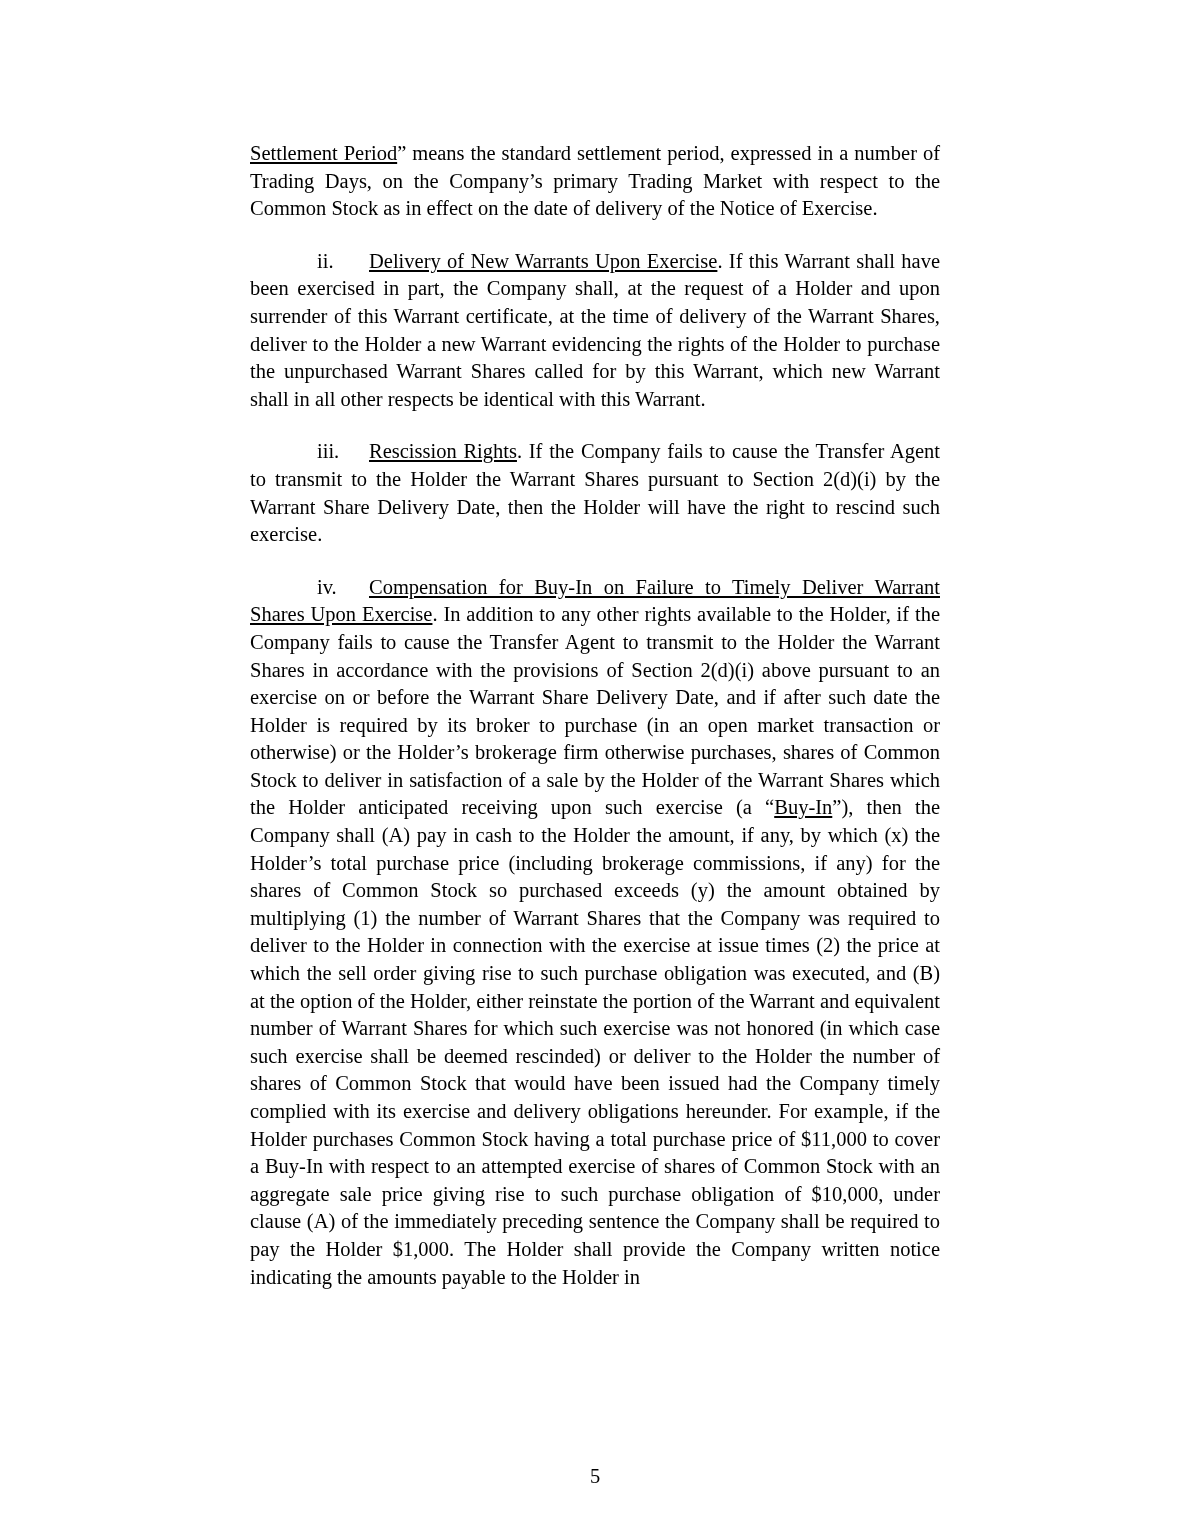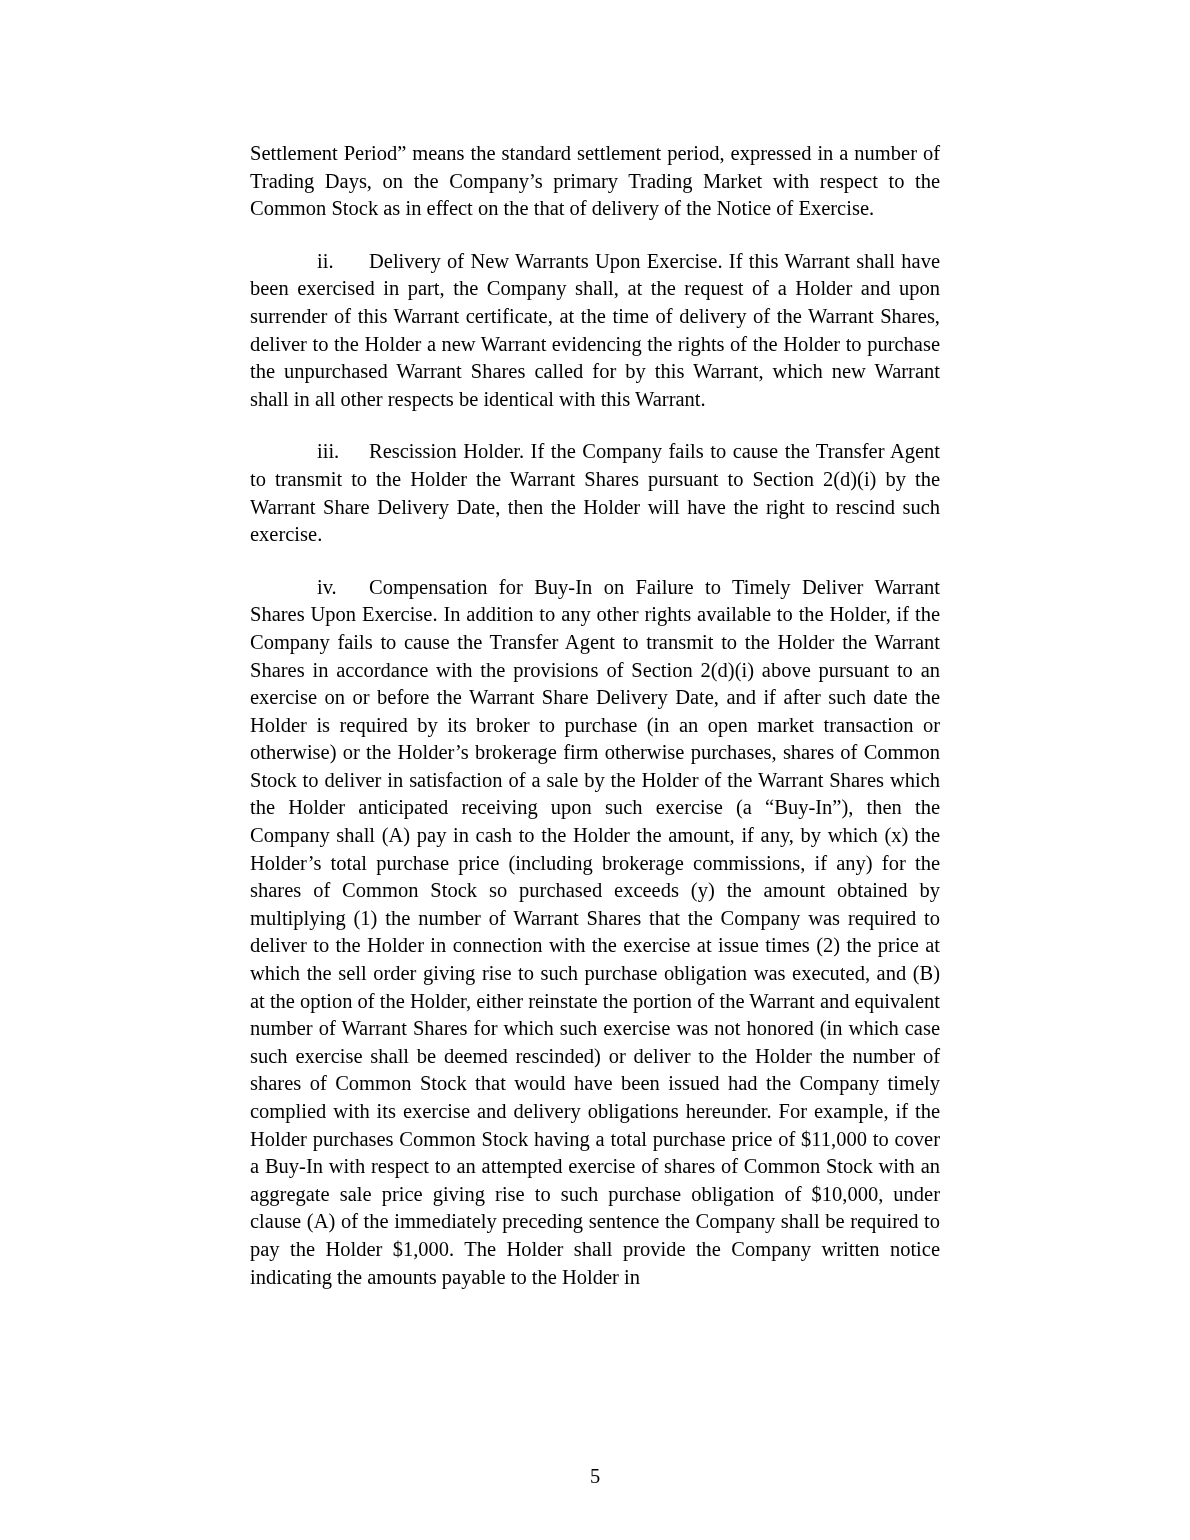--- a/index.html
+++ b/index.html
@@ -34,20 +34,21 @@
   .para:last-child {
     margin-bottom: 0;
   }
   .first-para {
     text-indent: 0;
   }
   .indent-para {
     text-indent: 0;
   }
   .u {
+    text-decoration: underline;
   }
   .lead-num {
     display: inline-block;
     width: 52px;
     margin-left: 67px;
   }
   .page-number {
     position: absolute;
     left: 0;
     right: 0;
@@ -56,24 +57,24 @@
     font-size: 20.5px;
     font-family: "Liberation Serif", serif;
   }
 </style>
 </head>
 <body>
 
 <div class="page">
   <div class="doc-body">
 
-    <p class="para first-para"><span class="u">Settlement Period</span><span>” means the standard settlement period, expressed in a number of Trading Days, on the Company’s primary Trading Market with respect to the Common Stock as in effect on the that of delivery of the Notice of Exercise.</span></p>
+    <p class="para first-para"><span class="u">Settlement Period</span><span>” means the standard settlement period, expressed in a number of Trading Days, on the Company’s primary Trading Market with respect to the Common Stock as in effect on the date of delivery of the Notice of Exercise.</span></p>
 
     <p class="para indent-para"><span class="lead-num">ii.</span><span class="u">Delivery of New Warrants Upon Exercise</span><span>.  If this Warrant shall have been exercised in part, the Company shall, at the request of a Holder and upon surrender of this Warrant certificate, at the time of delivery of the Warrant Shares, deliver to the Holder a new Warrant evidencing the rights of the Holder to purchase the unpurchased Warrant Shares called for by this Warrant, which new Warrant shall in all other respects be identical with this Warrant.</span></p>
 
-    <p class="para indent-para"><span class="lead-num">iii.</span><span class="u">Rescission Holder</span><span>.   If the Company fails to cause the Transfer Agent to transmit to the Holder the Warrant Shares pursuant to Section 2(d)(i) by the Warrant Share Delivery Date, then the Holder will have the right to rescind such exercise.</span></p>
+    <p class="para indent-para"><span class="lead-num">iii.</span><span class="u">Rescission Rights</span><span>.   If the Company fails to cause the Transfer Agent to transmit to the Holder the Warrant Shares pursuant to Section 2(d)(i) by the Warrant Share Delivery Date, then the Holder will have the right to rescind such exercise.</span></p>
 
     <p class="para indent-para"><span class="lead-num">iv.</span><span class="u">Compensation for Buy-In on Failure to Timely Deliver Warrant Shares Upon Exercise</span><span>.  In addition to any other rights available to the Holder, if the Company fails to cause the Transfer Agent to transmit to the Holder the Warrant Shares in accordance with the provisions of Section 2(d)(i) above pursuant to an exercise on or before the Warrant Share Delivery Date, and if after such date the Holder is required by its broker to purchase (in an open market transaction or otherwise) or the Holder’s brokerage firm otherwise purchases, shares of Common Stock to deliver in satisfaction of a sale by the Holder of the Warrant Shares which the Holder anticipated receiving upon such exercise (a “</span><span class="u">Buy-In</span><span>”), then the Company shall (A) pay in cash to the Holder the amount, if any, by which (x) the Holder’s total purchase price (including brokerage commissions, if any) for the shares of Common Stock so purchased exceeds (y) the amount obtained by multiplying (1) the number of Warrant Shares that the Company was required to deliver to the Holder in connection with the exercise at issue times (2) the price at which the sell order giving rise to such purchase obligation was executed, and (B) at the option of the Holder, either reinstate the portion of the Warrant and equivalent number of Warrant Shares for which such exercise was not honored (in which case such exercise shall be deemed rescinded) or deliver to the Holder the number of shares of Common Stock that would have been issued had the Company timely complied with its exercise and delivery obligations hereunder.  For example, if the Holder purchases Common Stock having a total purchase price of $11,000 to cover a Buy-In with respect to an attempted exercise of shares of Common Stock with an aggregate sale price giving rise to such purchase obligation of $10,000, under clause (A) of the immediately preceding sentence the Company shall be required to pay the Holder $1,000. The Holder shall provide the Company written notice indicating the amounts payable to the Holder in</span></p>
 
   </div>
 
   <div class="page-number">5</div>
 </div>
 
 </body></html>

